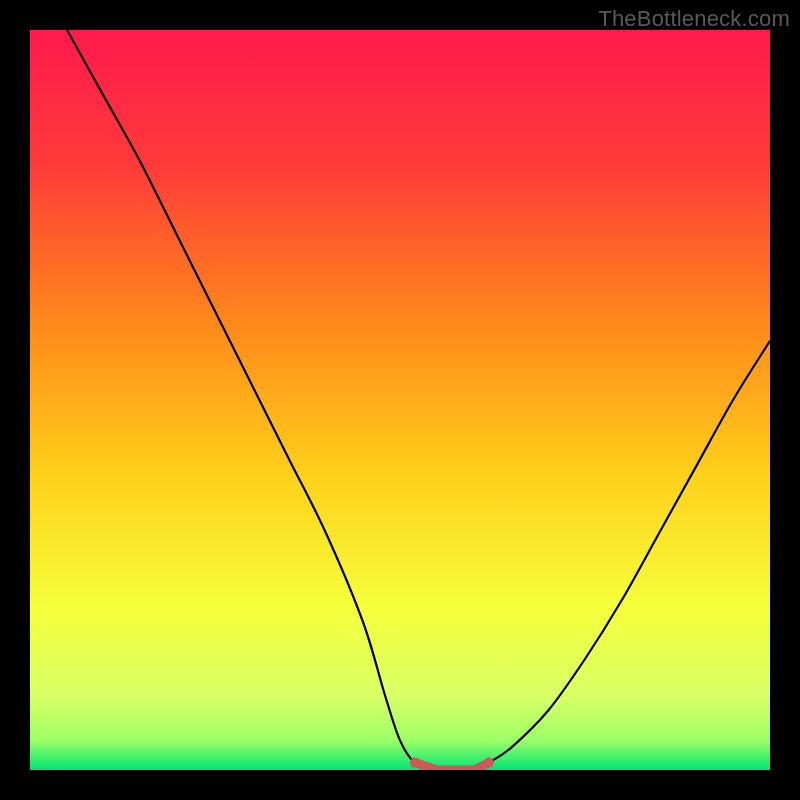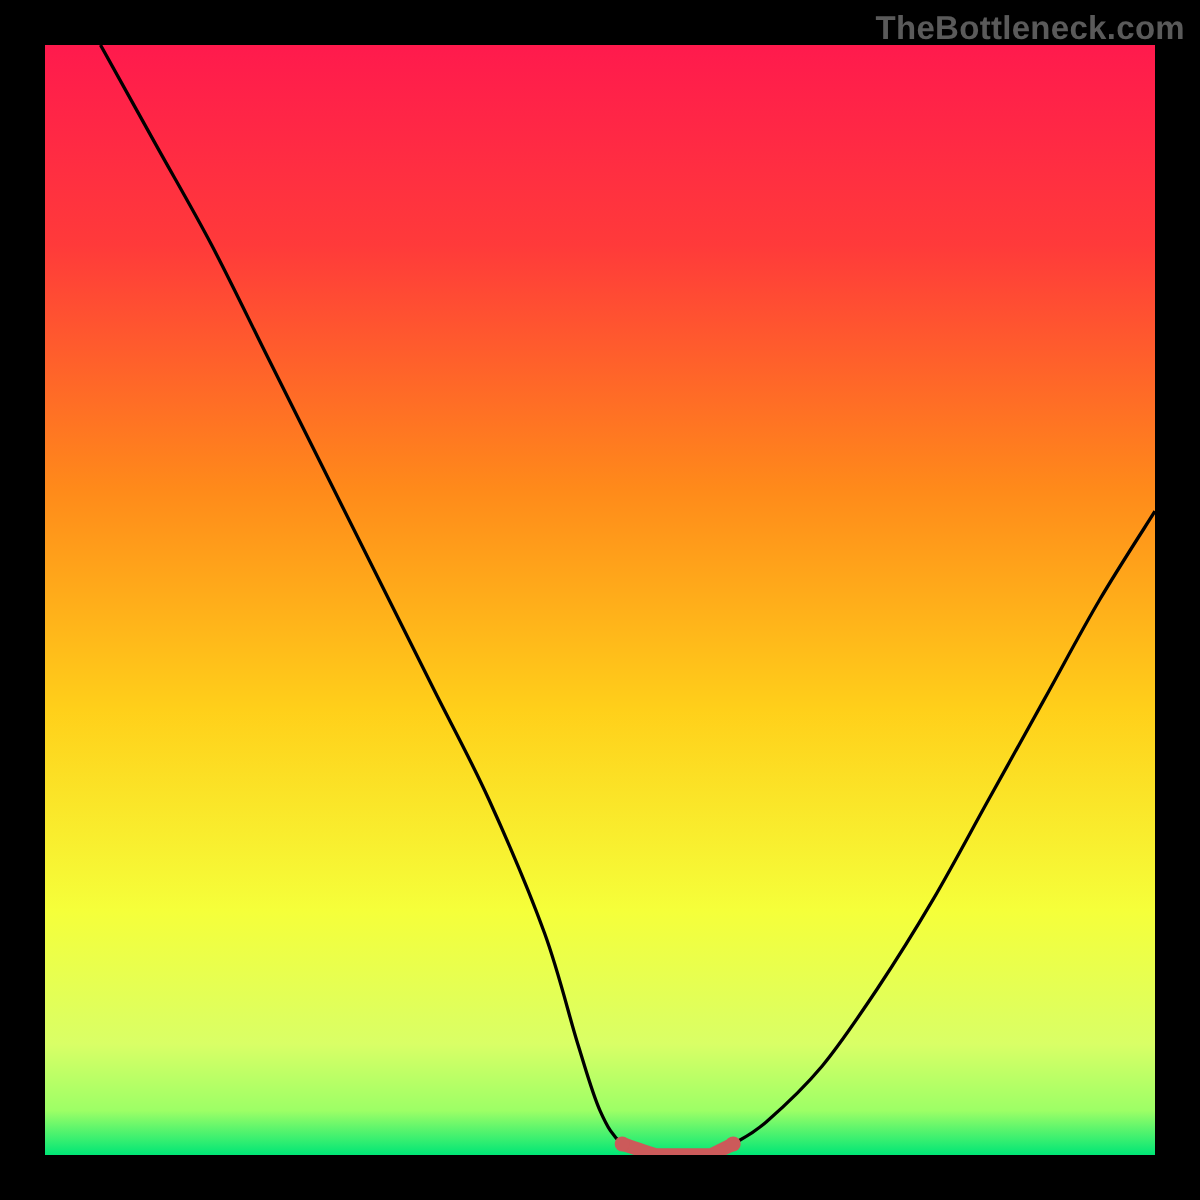--- a/index.html
+++ b/index.html
@@ -18,21 +18,21 @@
     width: 800px;
     height: 800px;
     background: #000;
   }
   .watermark {
     position: absolute;
     top: 6px;
     right: 10px;
     color: #5a5a5a;
     font-size: 22px;
-    font-weight: 700;
+    font-weight: 400;
     letter-spacing: 0.2px;
     text-align: center;
   }
   .plot {
     position: absolute;
     left: 30px;
     top: 30px;
     width: 740px;
     height: 740px;
   }

